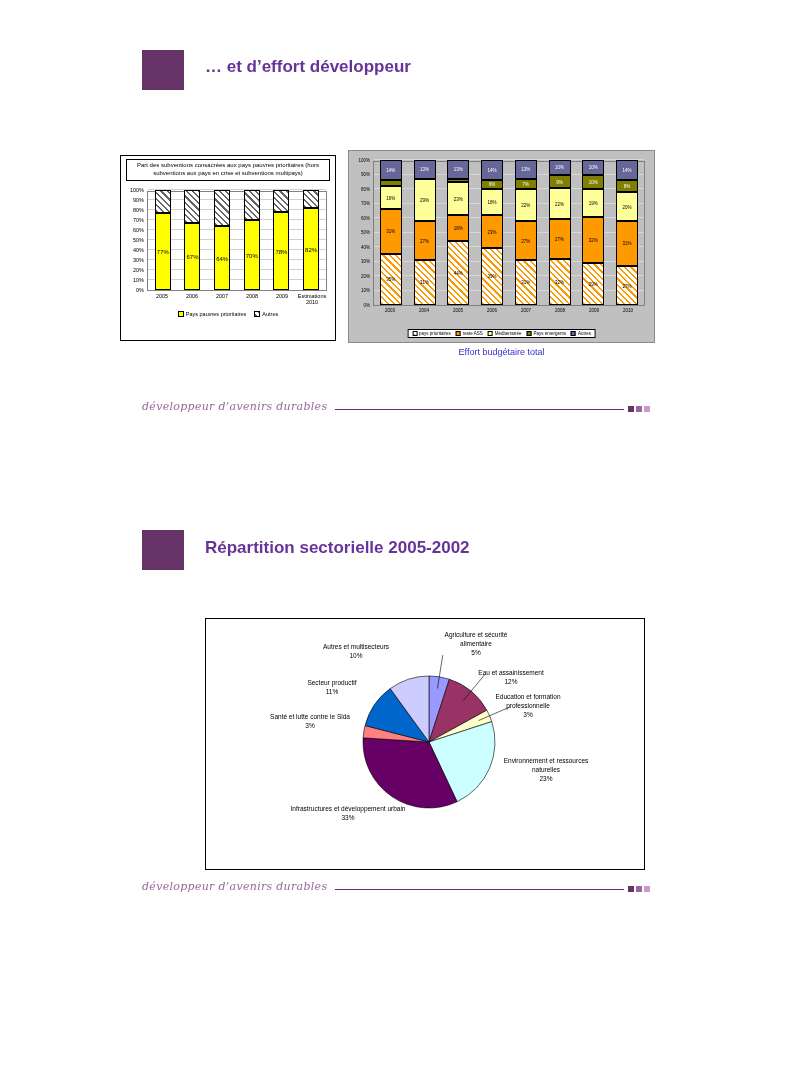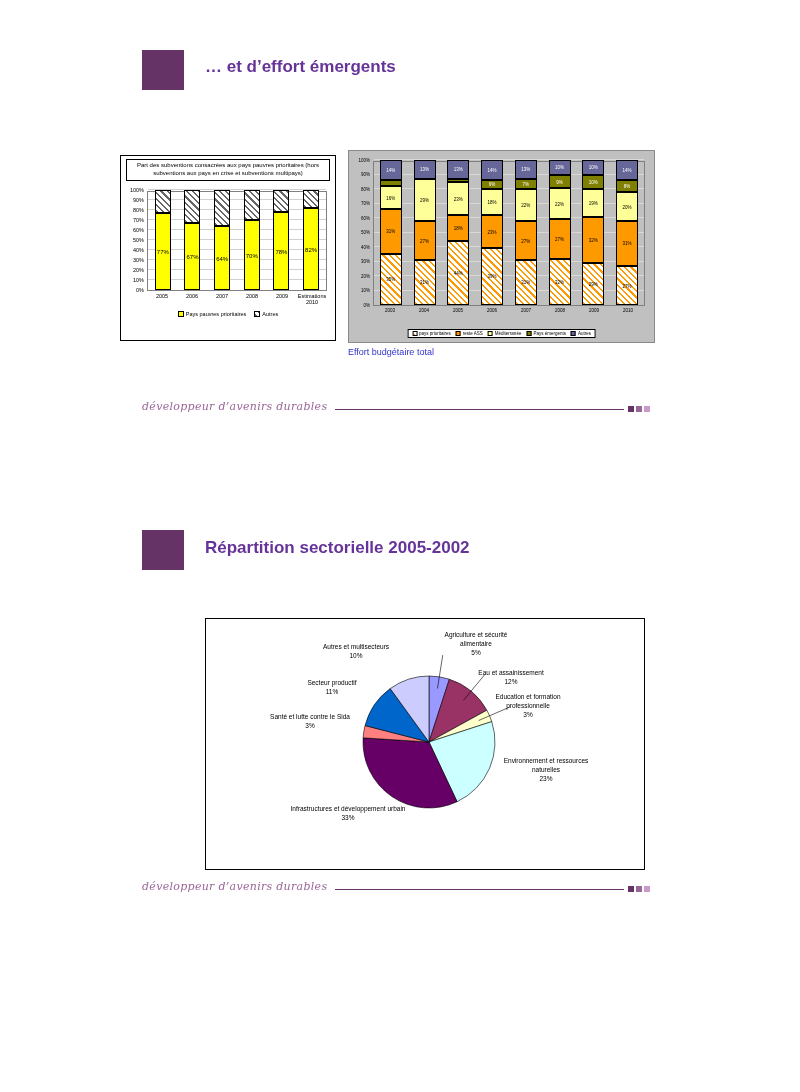--- a/index.html
+++ b/index.html
@@ -8,21 +8,21 @@
   .accent-square{position:absolute;left:142px;width:42px;height:40px;background:var(--c-accent,#663366);}
   .slide-title{position:absolute;left:205px;margin:0;font-size:17px;font-weight:bold;color:var(--c-title,#663399);}
 
   
   .leftchart{position:absolute;left:120px;top:155px;width:216px;height:186px;border:1px solid #000;background:#fff;box-sizing:border-box;}
   .leftchart-title{margin:3px 5px 2px;border:1px solid #000;padding:2px;font-size:6px;line-height:1.3;text-align:center;color:#000;}
   .chartwrap{position:relative;height:128px;}
   
   .rightchart{position:absolute;left:348px;top:150px;width:307px;height:193px;background:#C0C0C0;border:1px solid #8a8a8a;box-sizing:border-box;}
   .chartwrap2{position:relative;height:168px;}
-  .chart-caption{position:absolute;left:348px;top:347px;width:307px;color:var(--c-caption,#3333CC);font-size:9px;}
+  .chart-caption{position:absolute;left:348px;top:347px;width:307px;text-align:center;color:var(--c-caption,#3333CC);font-size:9px;}
 
   .plot{position:absolute;border:1px solid;box-sizing:border-box;}
   .gridline{position:absolute;left:0;right:0;height:1px;}
   .barsrow{position:absolute;left:0;right:0;top:0;bottom:0;display:flex;justify-content:space-around;align-items:flex-end;}
   .bar{display:flex;flex-direction:column-reverse;}
   .seg{border:1px solid #000;box-sizing:border-box;position:relative;overflow:hidden;flex-shrink:0;}
   .seglabel{position:absolute;left:0;right:0;top:0;text-align:center;}
   .ytick{position:absolute;text-align:right;color:#000;line-height:1;}
   .xrow{position:absolute;display:flex;justify-content:space-around;}
   .xtick{flex:1;text-align:center;line-height:1.15;color:#000;}
@@ -46,21 +46,21 @@
   .fsq{width:6px;height:6px;display:inline-block;}
   .fsq1{background:var(--sq1,#663366);} .fsq2{background:var(--sq2,#996699);} .fsq3{background:var(--sq3,#CC99CC);}
 </style>
 </head>
 <body>
 
 <div class="page">
 
   <section>
     <div class="accent-square" style="top:50px"></div>
-    <h1 class="slide-title" style="top:57px">… et d’effort émergents</h1>
+    <h1 class="slide-title" style="top:57px">… et d’effort développeur</h1>
 
     <div class="leftchart">
       <div class="leftchart-title">Part des subventions consacrées aux pays pauvres prioritaires (hors subventions aux pays en crise et subventions multipays)</div>
       <div id="left-chart-wrap" class="chartwrap">
           <div class="ytick" style="left: 0px; top: 105.25px; width: 23px; font-size: 5.5px;">0%</div>
           <div class="ytick" style="left: 0px; top: 95.25px; width: 23px; font-size: 5.5px;">10%</div>
           <div class="ytick" style="left: 0px; top: 85.25px; width: 23px; font-size: 5.5px;">20%</div>
           <div class="ytick" style="left: 0px; top: 75.25px; width: 23px; font-size: 5.5px;">30%</div>
           <div class="ytick" style="left: 0px; top: 65.25px; width: 23px; font-size: 5.5px;">40%</div>
           <div class="ytick" style="left: 0px; top: 55.25px; width: 23px; font-size: 5.5px;">50%</div>

